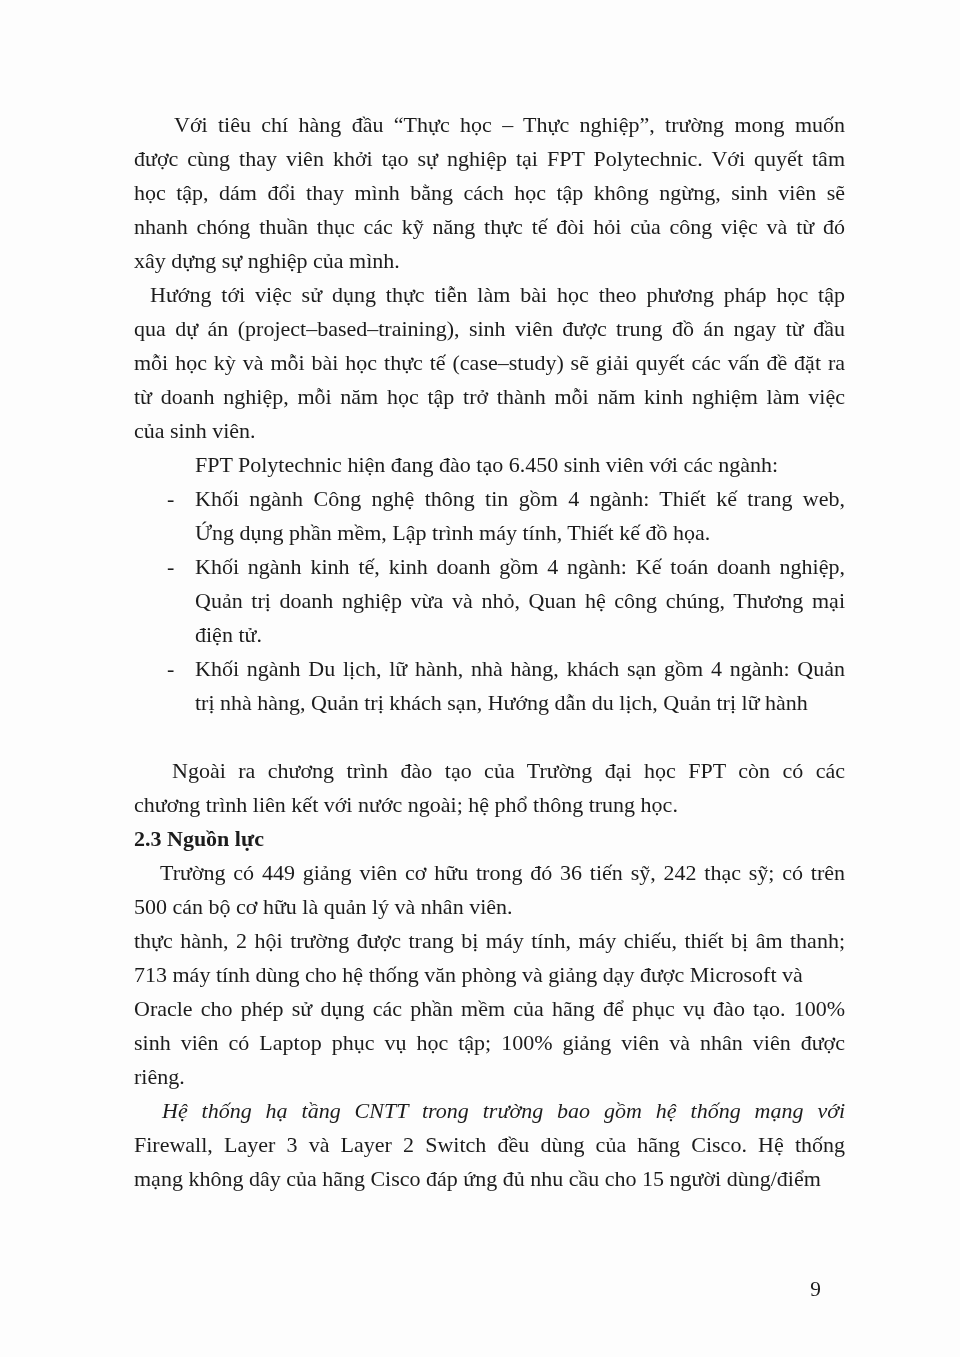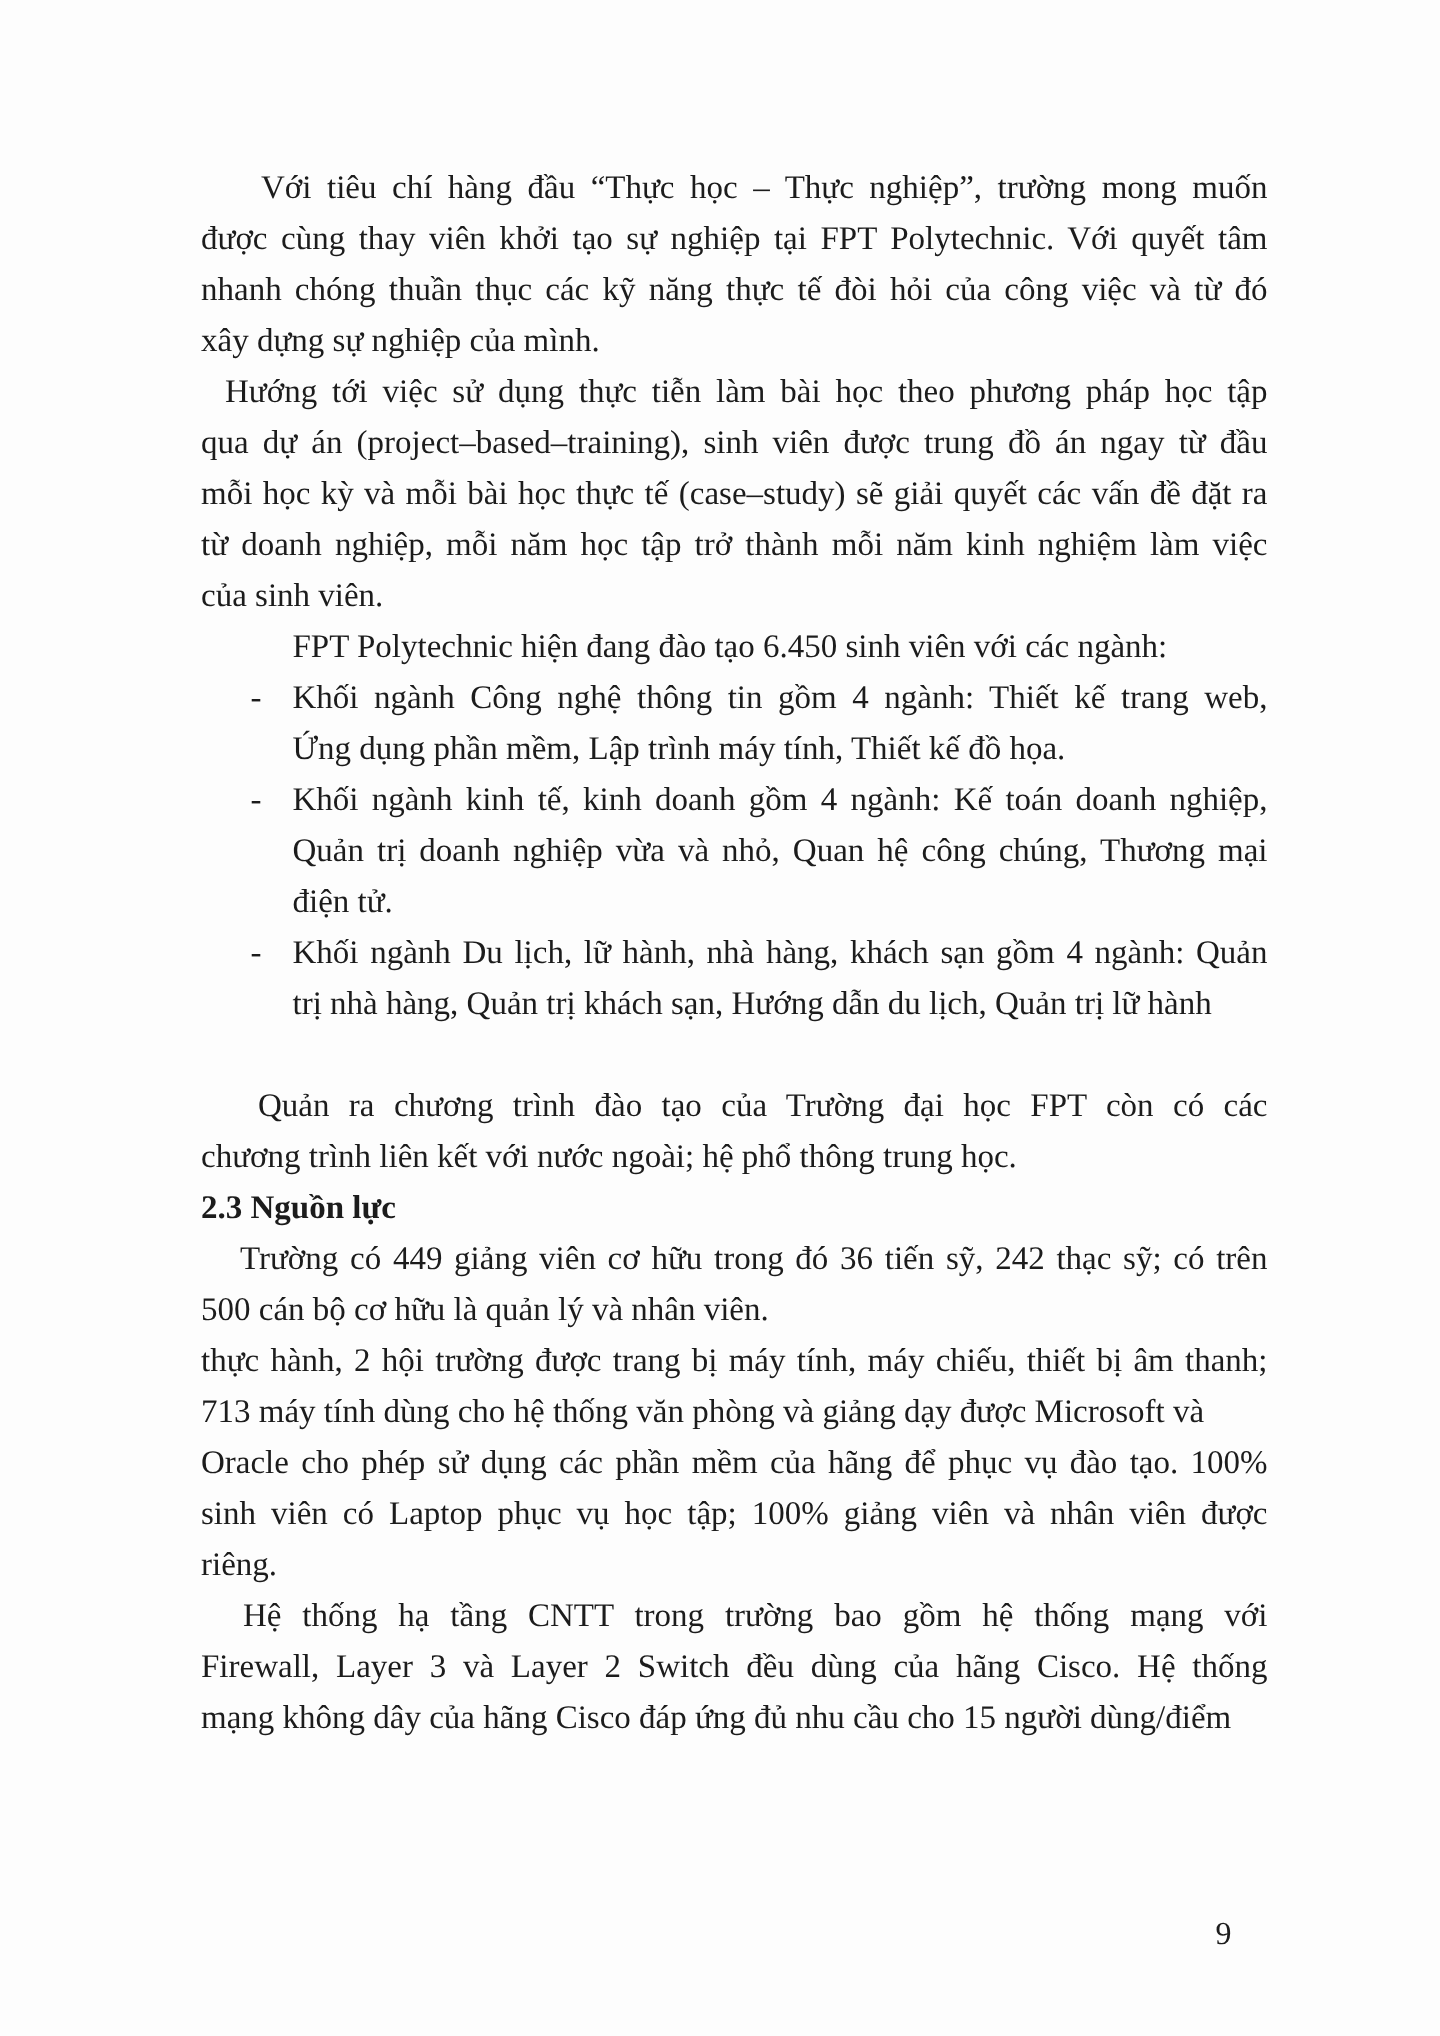--- a/index.html
+++ b/index.html
@@ -32,46 +32,47 @@
     font-size: 21.3px;
     line-height: 34px;
   }
 </style>
 </head>
 <body>
 
 <div class="content">
     <div class="line just" style="padding-left: 40px;">Với tiêu chí hàng đầu “Thực học – Thực nghiệp”, trường mong muốn</div>
     <div class="line just">được cùng thay viên khởi tạo sự nghiệp tại FPT Polytechnic. Với quyết tâm</div>
+    <div class="line just">học tập, dám đổi thay mình bằng cách học tập không ngừng, sinh viên sẽ</div>
     <div class="line just">nhanh chóng thuần thục các kỹ năng thực tế đòi hỏi của công việc và từ đó</div>
     <div class="line">xây dựng sự nghiệp của mình.</div>
     <div class="line just" style="padding-left: 16px;">Hướng tới việc sử dụng thực tiễn làm bài học theo phương pháp học tập</div>
     <div class="line just">qua dự án (project–based–training), sinh viên được trung đồ án ngay từ đầu</div>
     <div class="line just">mỗi học kỳ và mỗi bài học thực tế (case–study) sẽ giải quyết các vấn đề đặt ra</div>
     <div class="line just">từ doanh nghiệp, mỗi năm học tập trở thành mỗi năm kinh nghiệm làm việc</div>
     <div class="line">của sinh viên.</div>
     <div class="line" style="padding-left: 61px;">FPT Polytechnic hiện đang đào tạo 6.450 sinh viên với các ngành:</div>
     <div class="line just bullet-line"><span class="dash">-</span>Khối ngành Công nghệ thông tin gồm 4 ngành: Thiết kế trang web,</div>
     <div class="line bullet-line">Ứng dụng phần mềm, Lập trình máy tính, Thiết kế đồ họa.</div>
     <div class="line just bullet-line"><span class="dash">-</span>Khối ngành kinh tế, kinh doanh gồm 4 ngành: Kế toán doanh nghiệp,</div>
     <div class="line just bullet-line">Quản trị doanh nghiệp vừa và nhỏ, Quan hệ công chúng, Thương mại</div>
     <div class="line bullet-line">điện tử.</div>
     <div class="line just bullet-line"><span class="dash">-</span>Khối ngành Du lịch, lữ hành, nhà hàng, khách sạn gồm 4 ngành: Quản</div>
     <div class="line bullet-line">trị nhà hàng, Quản trị khách sạn, Hướng dẫn du lịch, Quản trị lữ hành</div>
     <div class="spacer"></div>
-    <div class="line just" style="padding-left: 38px;">Quản ra chương trình đào tạo của Trường đại học FPT còn có các</div>
+    <div class="line just" style="padding-left: 38px;">Ngoài ra chương trình đào tạo của Trường đại học FPT còn có các</div>
     <div class="line">chương trình liên kết với nước ngoài; hệ phổ thông trung học.</div>
     <div class="line heading">2.3 Nguồn lực</div>
     <div class="line just" style="padding-left: 26px;">Trường có 449 giảng viên cơ hữu trong đó 36 tiến sỹ, 242 thạc sỹ; có trên</div>
     <div class="line">500 cán bộ cơ hữu là quản lý và nhân viên.</div>
     <div class="line just">thực hành, 2 hội trường được trang bị máy tính, máy chiếu, thiết bị âm thanh;</div>
     <div class="line">713 máy tính dùng cho hệ thống văn phòng và giảng dạy được Microsoft và</div>
     <div class="line just">Oracle cho phép sử dụng các phần mềm của hãng để phục vụ đào tạo. 100%</div>
     <div class="line just">sinh viên có Laptop phục vụ học tập; 100% giảng viên và nhân viên được</div>
     <div class="line">riêng.</div>
-    <div class="line just" style="padding-left: 28px;">Hệ thống hạ tầng CNTT trong trường bao gồm hệ thống mạng với</div>
+    <div class="line just" style="padding-left: 28px; font-style: italic;">Hệ thống hạ tầng CNTT trong trường bao gồm hệ thống mạng với</div>
     <div class="line just">Firewall, Layer 3 và Layer 2 Switch đều dùng của hãng Cisco. Hệ thống</div>
     <div class="line">mạng không dây của hãng Cisco đáp ứng đủ nhu cầu cho 15 người dùng/điểm</div>
   </div>
 
 <div class="footer">
   <span>9</span>
 </div>
 
 </body></html>

